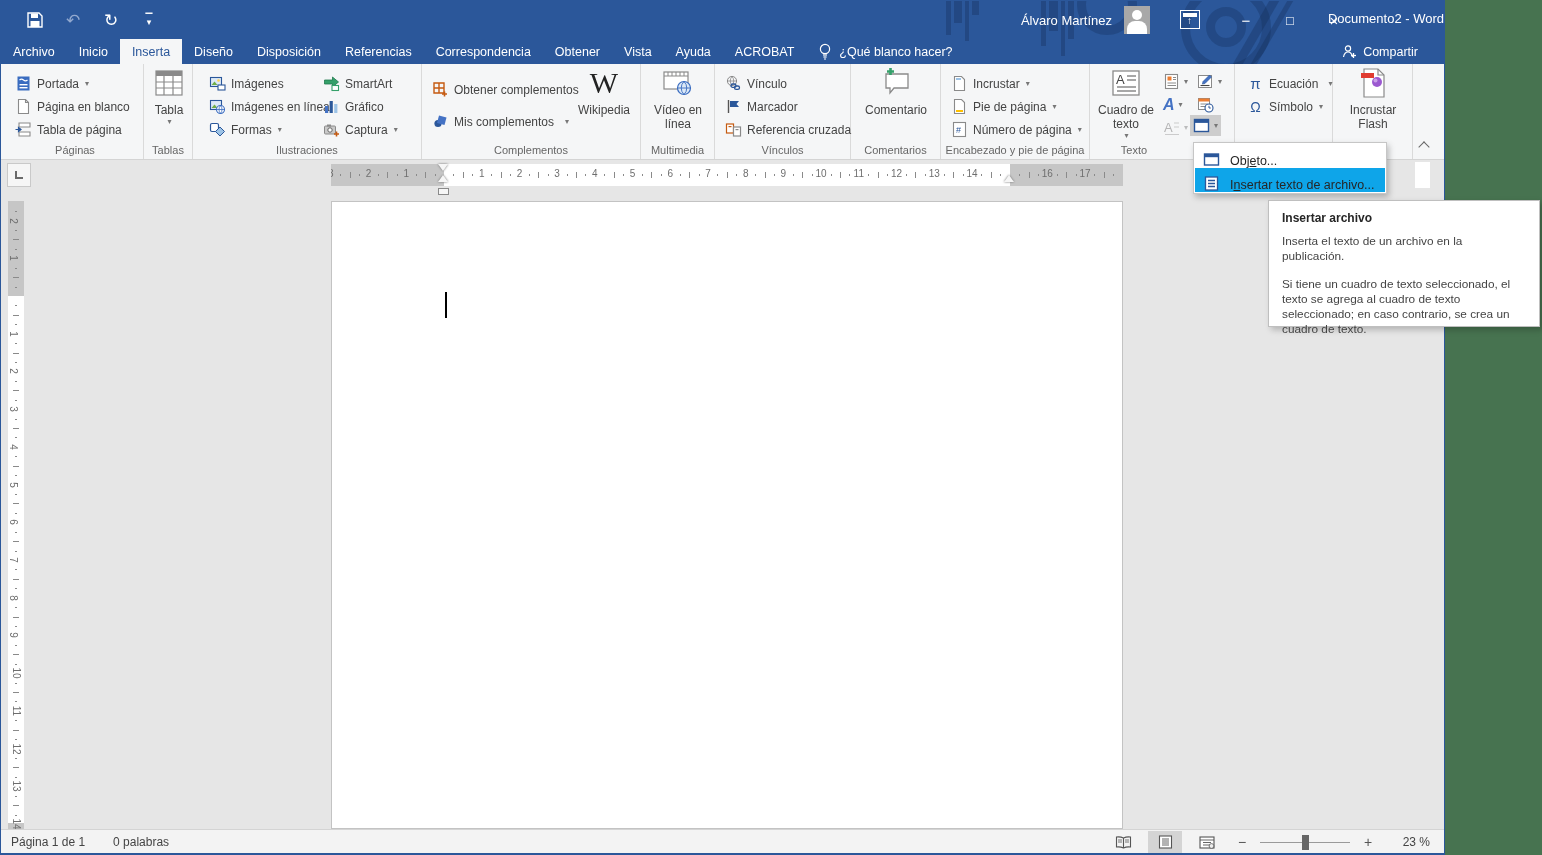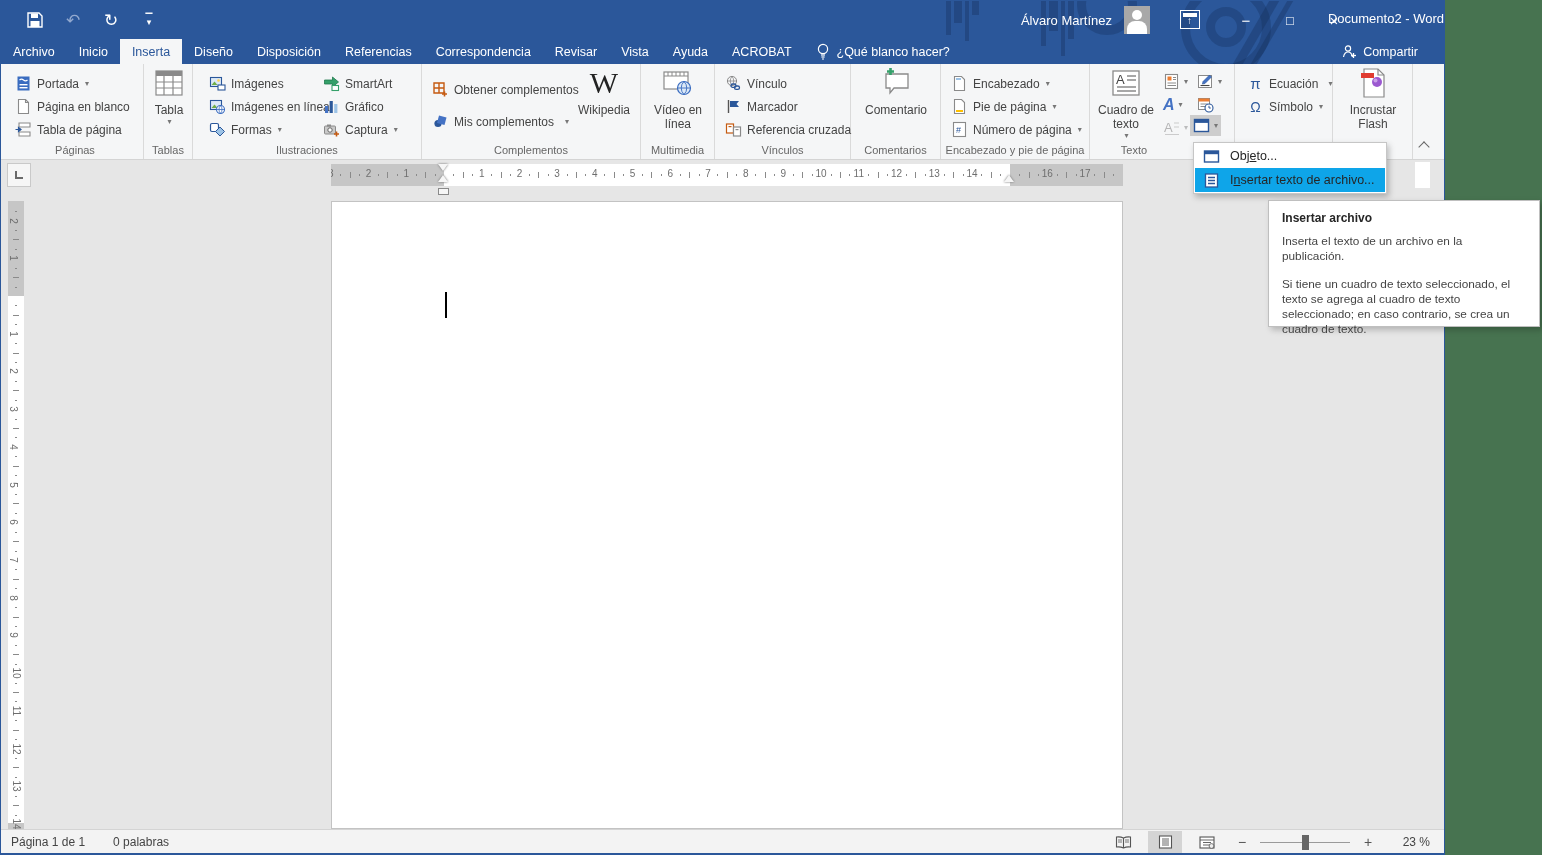--- a/index.html
+++ b/index.html
@@ -86,21 +86,21 @@
   #status-right { position:absolute; right:14px; display:flex; align-items:center; gap:8px; }
   .viewbtn { width:34px; height:23px; display:flex; align-items:center; justify-content:center; cursor:pointer; }
   .viewbtn.sel { background:#d4d4d4; }
   #zoom-out,#zoom-in { width:20px; text-align:center; font-size:14px; color:#555; cursor:pointer; }
   #zoom-track { position:relative; width:90px; height:1px; background:#9a9a9a; cursor:pointer; }
   #zoom-thumb { position:absolute; left:42px; top:-7px; width:7px; height:15px; background:#666; }
   #zoom-label { width:44px; text-align:right; cursor:pointer; }
 
   
   #objmenu { position:absolute; left:1192px; top:141px; width:194px; background:#fff; border:1px solid #c6c6c6; box-shadow:2px 3px 6px rgba(0,0,0,.25); z-index:50; padding:1px; }
-  .mitem { display:flex; align-items:center; gap:10px; height:24px; padding:0 8px; font-size:12.5px; color:#262626; cursor:pointer; }
+  .mitem { display:flex; align-items:flex-end; gap:10px; height:24px; padding:0 8px; font-size:12.5px; color:#262626; cursor:pointer; }
   .mitem.hl { background:#0ea5e9; }
   .mitem u { text-decoration:underline; }
 
   
   #supertip { position:absolute; left:1268px; top:200px; width:272px; height:127px; background:#fff; border:1px solid #bfbfbf; box-shadow:3px 3px 6px rgba(0,0,0,.22); z-index:60; padding:10px 13px; }
   #supertip h4 { font-size:12px; color:#262626; margin-bottom:9px; font-weight:bold; }
   #supertip p { font-size:11.8px; color:#444; line-height:15px; margin-bottom:13px; }
 </style>
 </head>
 <body style="background: rgb(71, 115, 80);">
@@ -163,21 +163,21 @@
     </div>
 
     <div id="tabrow">
       <div class="tab">Archivo</div>
       <div class="tab">Inicio</div>
       <div class="tab active">Inserta</div>
       <div class="tab">Diseño</div>
       <div class="tab">Disposición</div>
       <div class="tab">Referencias</div>
       <div class="tab">Correspondencia</div>
-      <div class="tab">Revisar</div>
+      <div class="tab">Obtener</div>
       <div class="tab">Vista</div>
       <div class="tab">Ayuda</div>
       <div class="tab">ACROBAT</div>
       <div id="tellme">
         <svg width="14" height="17" viewBox="0 0 14 17">
           <circle cx="7" cy="6" r="4.6" fill="none" stroke="#fff" stroke-width="1.2"></circle>
           <line x1="5" y1="12" x2="9" y2="12" stroke="#fff" stroke-width="1.2"></line>
           <line x1="5.4" y1="14" x2="8.6" y2="14" stroke="#fff" stroke-width="1.2"></line>
           <line x1="6" y1="16" x2="8" y2="16" stroke="#fff" stroke-width="1.2"></line>
         </svg>
@@ -369,21 +369,21 @@
       </div>
       <div class="grouplabel">Vínculos</div>
     </div>
 
     <div class="group" style="left:940px;width:149px">
       <div class="rbtn" style="left:8px;top:9px">
         <svg class="icon16" viewBox="0 0 17 17">
           <path d="M3.5 1.5 h7 l3 3 v11 h-10 z" fill="#fff" stroke="#8a8a8a" stroke-width="1.1"></path>
           <rect x="5" y="3" width="5" height="2" fill="#9dc3e6"></rect>
         </svg>
-        <span>Encabezado</span>
+        <span>Incrustar</span>
           <span class="caret">▾</span>
       </div>
       <div class="rbtn" style="left:8px;top:32px">
         <svg class="icon16" viewBox="0 0 17 17">
           <path d="M3.5 1.5 h7 l3 3 v11 h-10 z" fill="#fff" stroke="#8a8a8a" stroke-width="1.1"></path>
           <rect x="5" y="12" width="7" height="2" fill="#ffc000"></rect>
         </svg>
         <span>Pie de página</span>
           <span class="caret">▾</span>
       </div>

